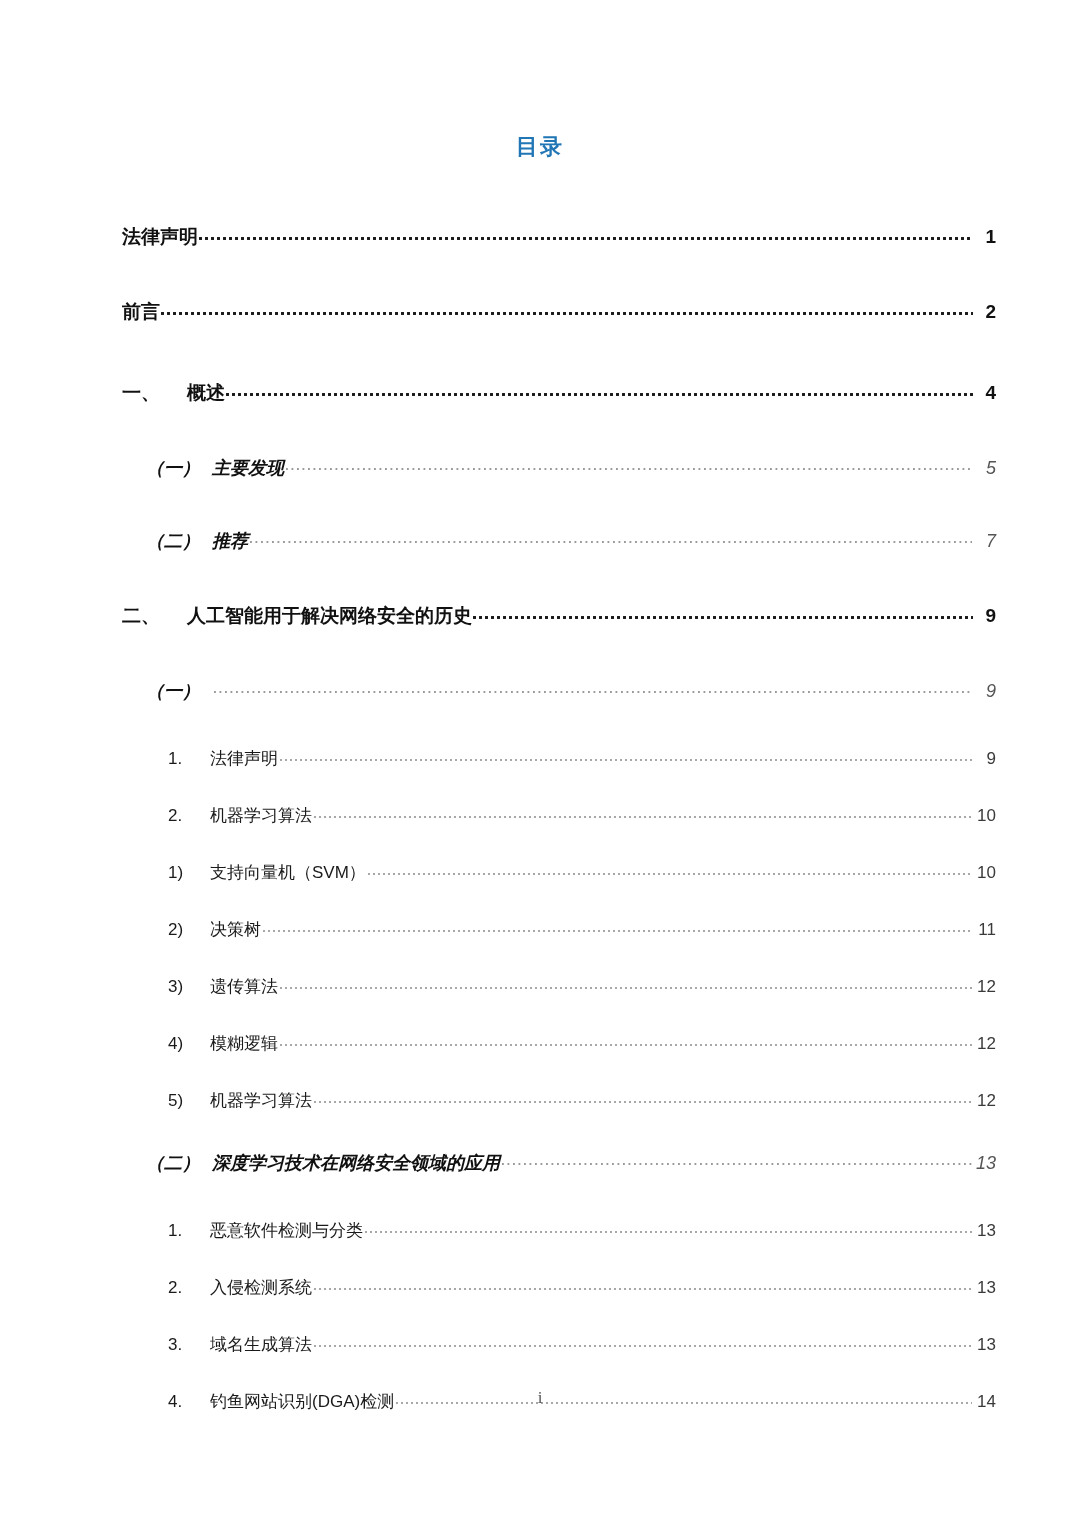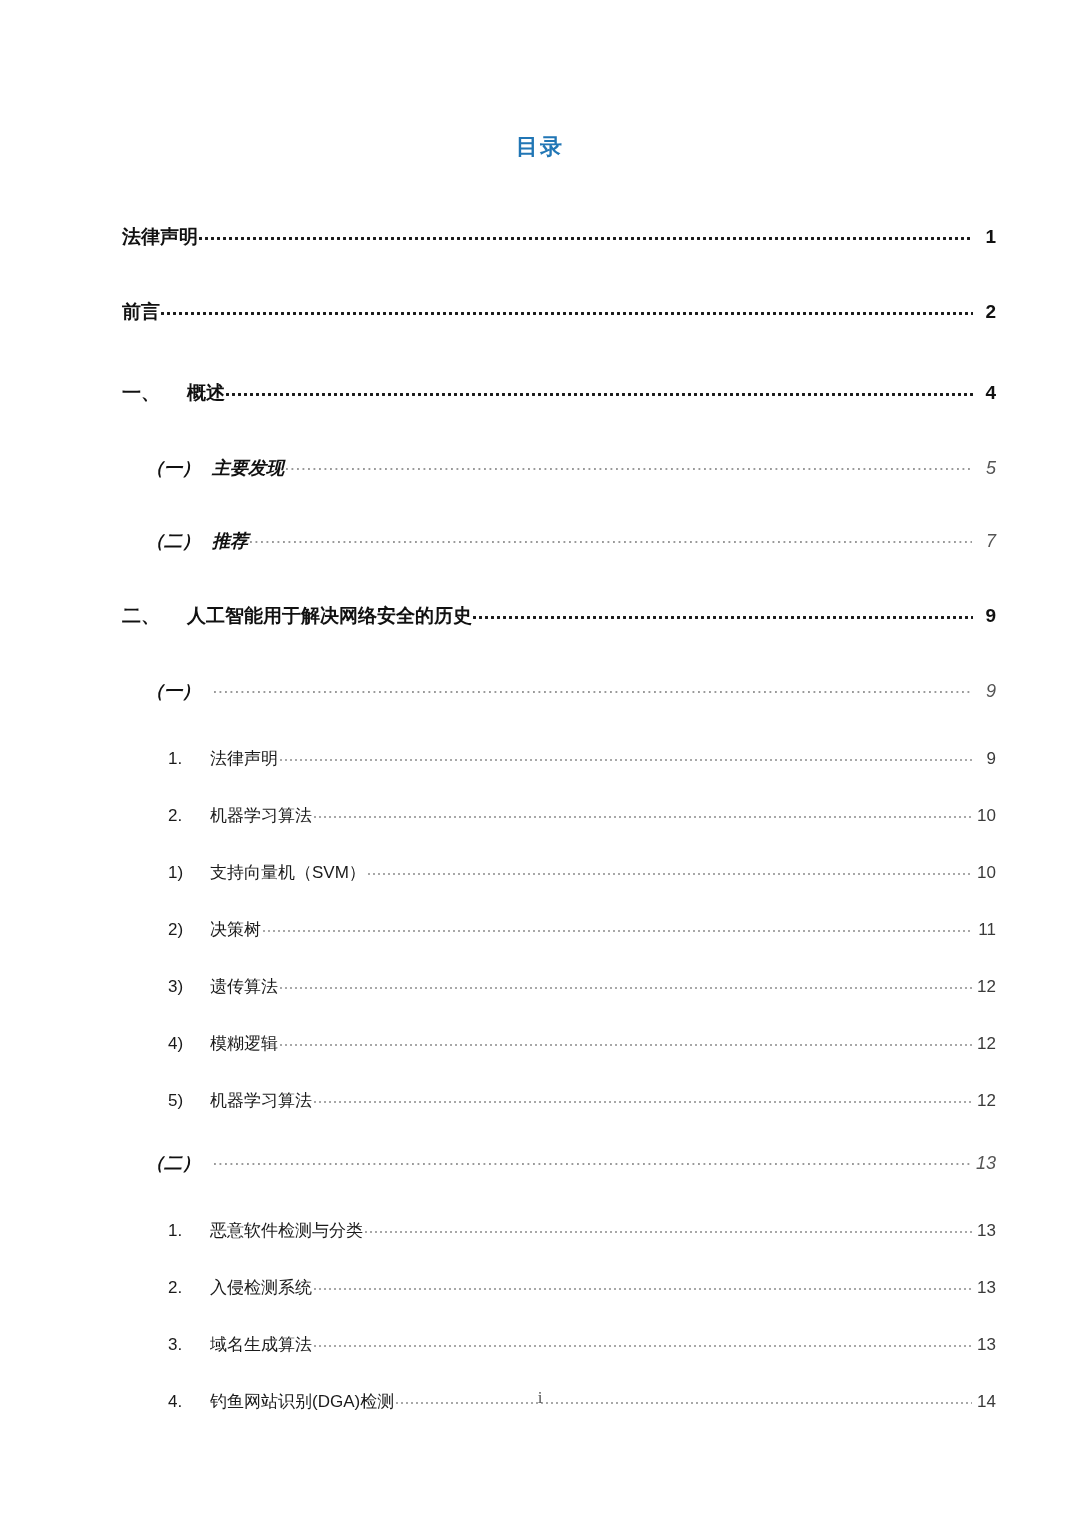--- a/index.html
+++ b/index.html
@@ -268,20 +268,21 @@
         <span class="pageno">12</span>
       </div>
       <div class="toc-entry lvl4">
         <span class="num">5)</span>
         <span class="label">机器学习算法</span>
         <span class="leader"></span>
         <span class="pageno">12</span>
       </div>
       <div class="toc-entry lvl3 gap-lvl3-after">
         <span class="num">（二）</span>
+        <span class="label">深度学习技术在网络安全领域的应用</span>
         <span class="leader"></span>
         <span class="pageno">13</span>
       </div>
       <div class="toc-entry lvl4">
         <span class="num">1.</span>
         <span class="label">恶意软件检测与分类</span>
         <span class="leader"></span>
         <span class="pageno">13</span>
       </div>
       <div class="toc-entry lvl4">

